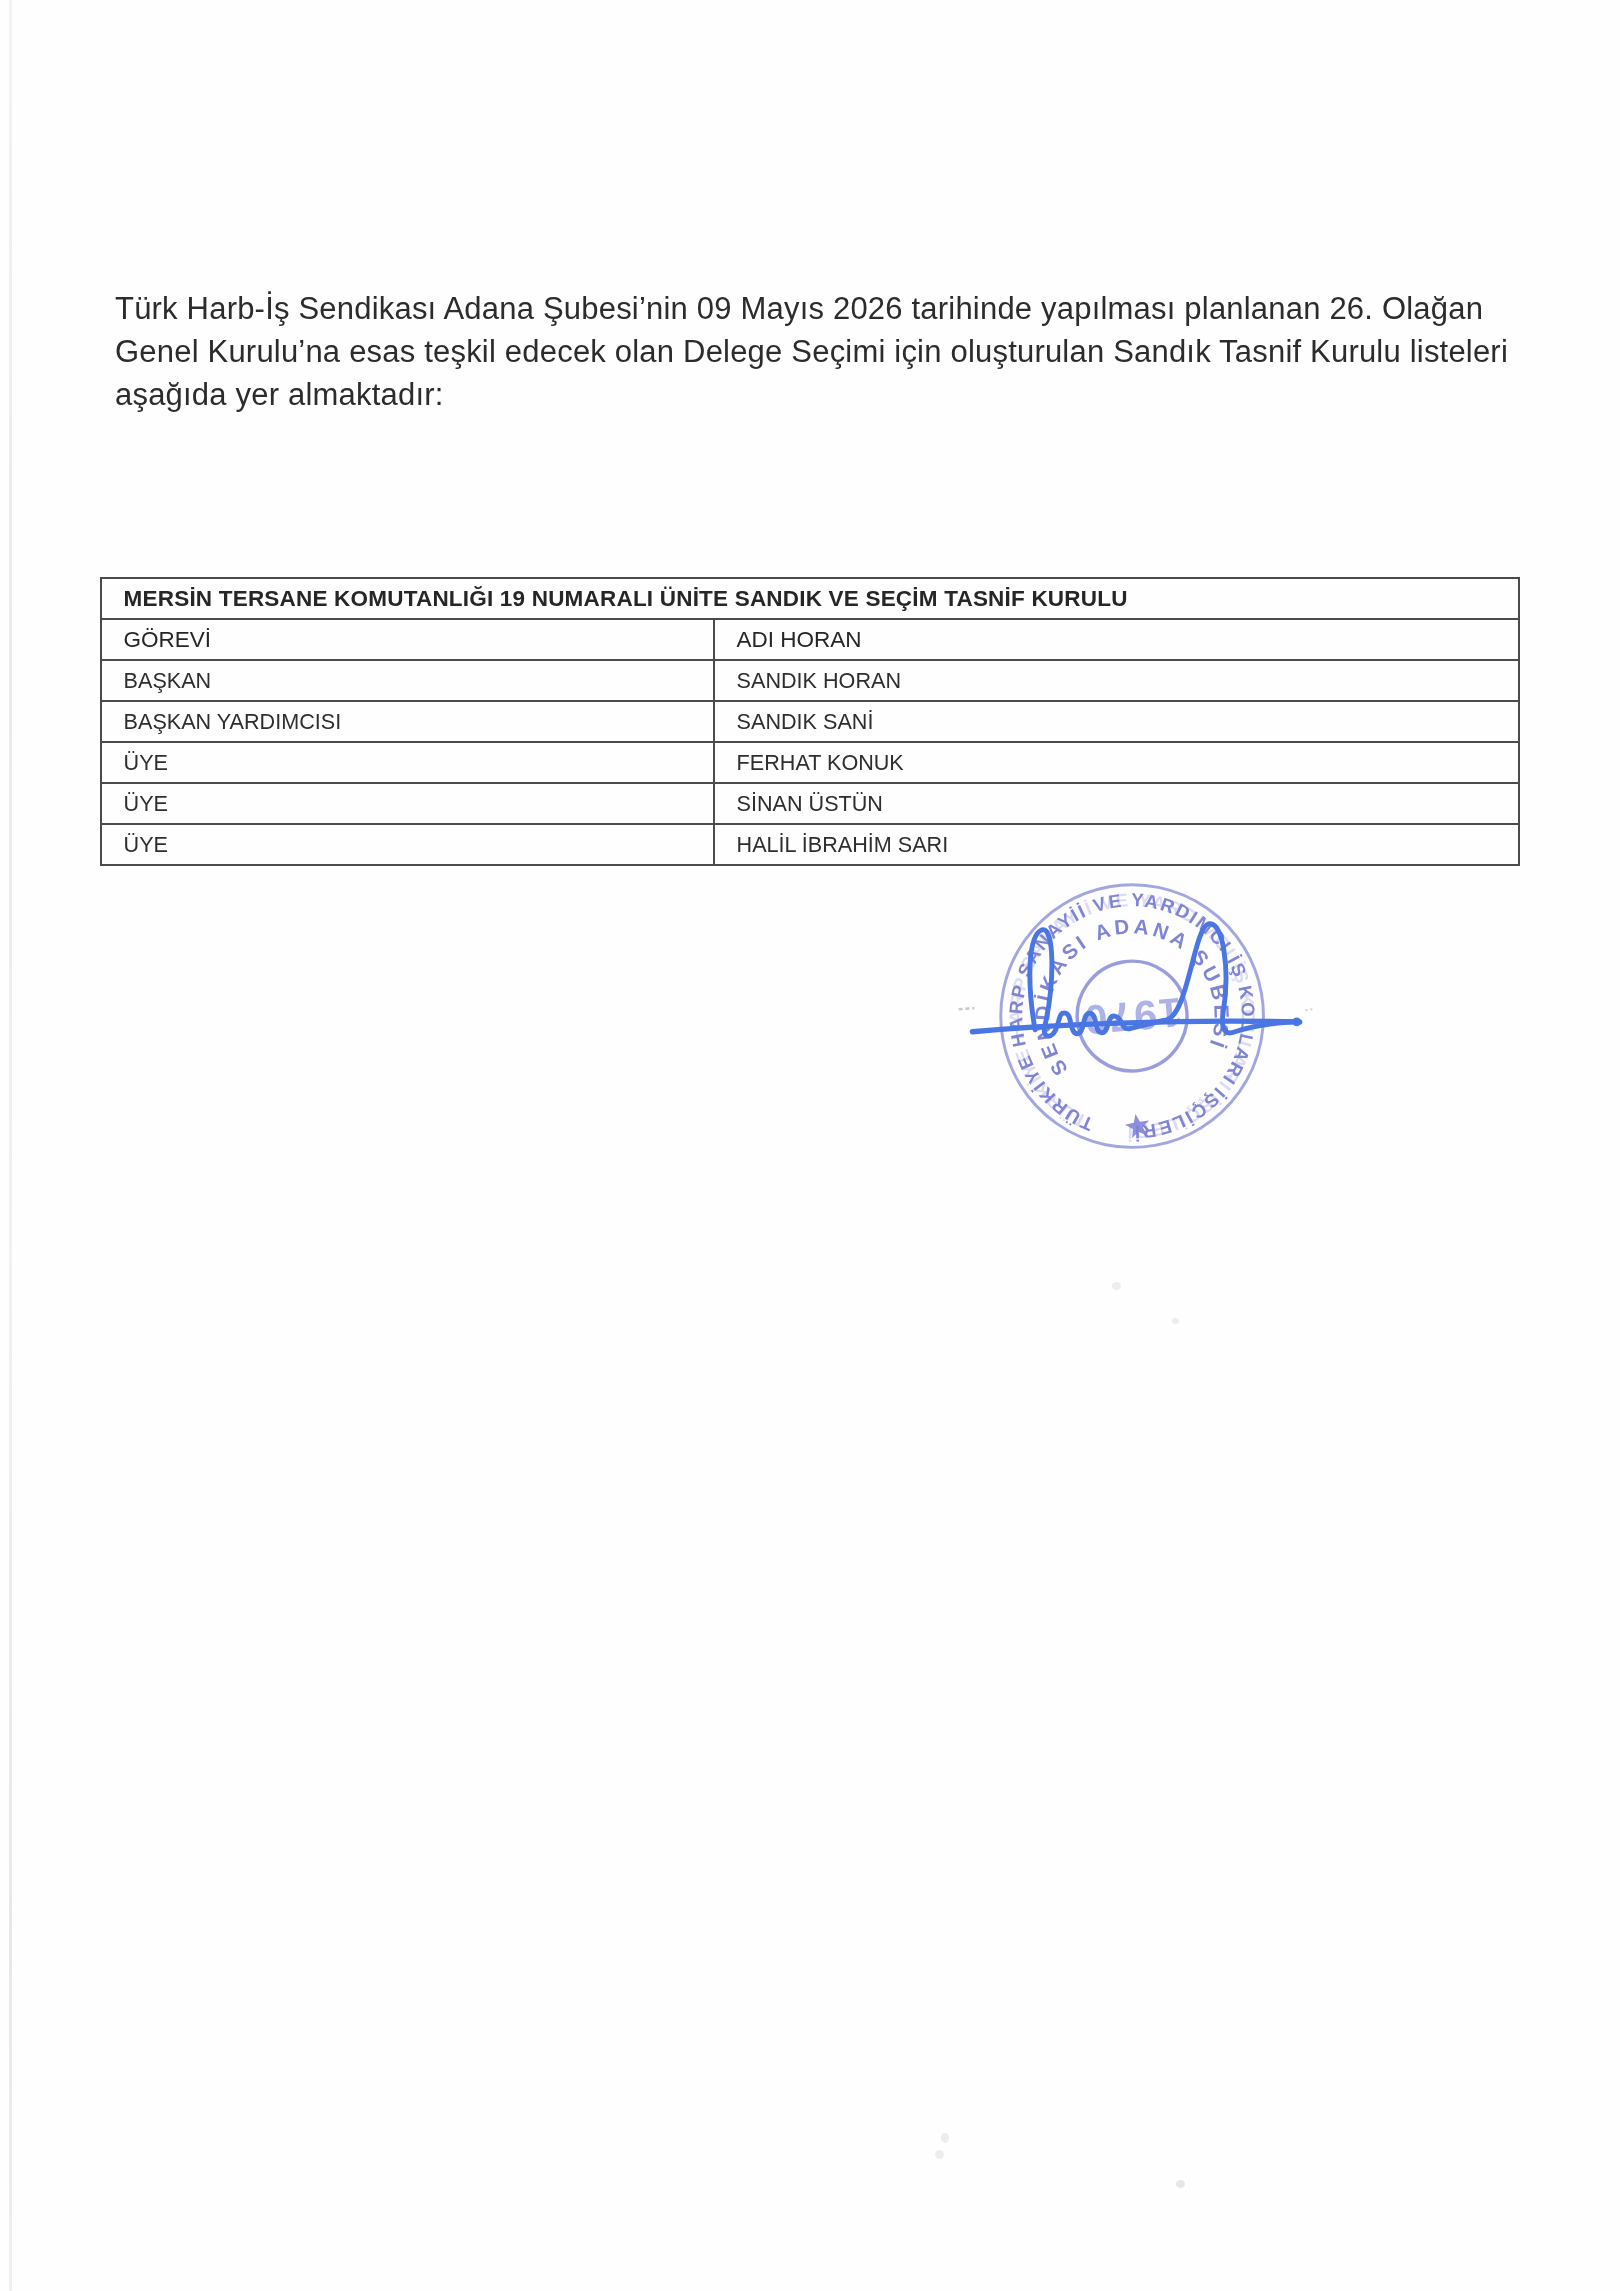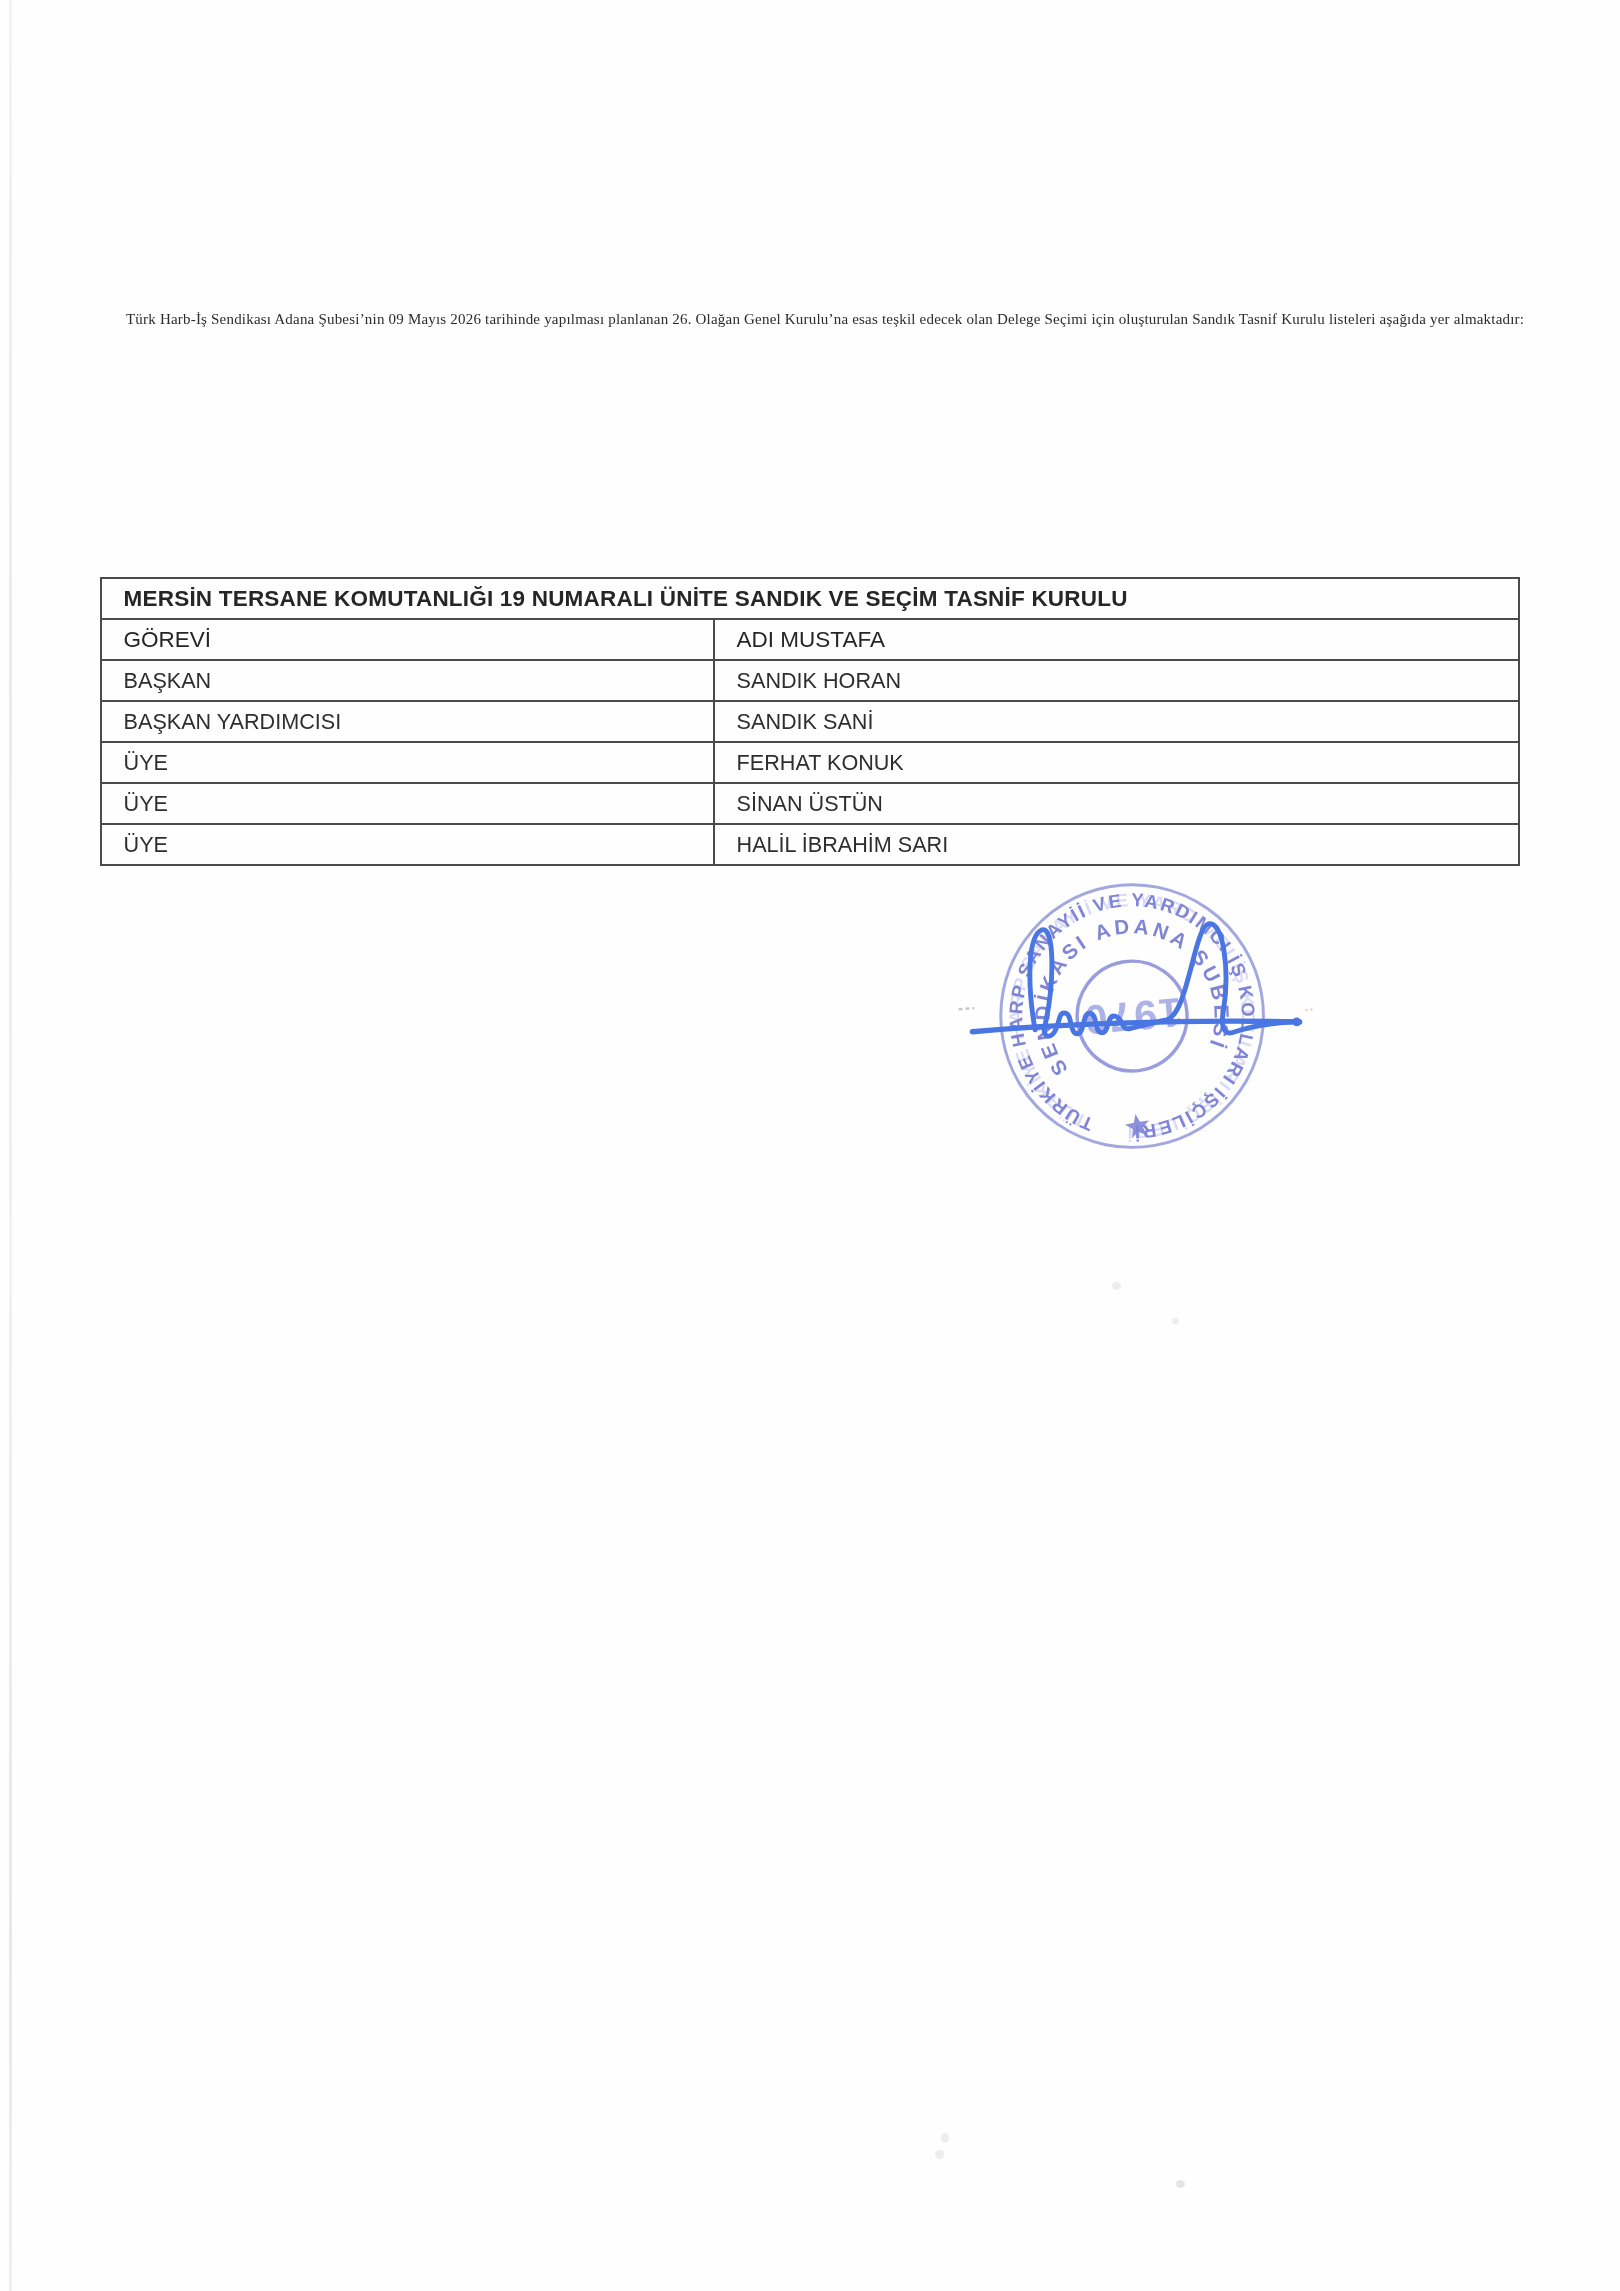--- a/index.html
+++ b/index.html
@@ -9,22 +9,22 @@
   }
   
   .scan-edge {
     position:absolute; left:8.8px; top:0; width:2.9px; height:100%;
     background:linear-gradient(#f1f1f1, #e7e7e7 30%, #efefef 55%, #e4e4e4 85%, #ededed);
     opacity:.85;
   }
   .speck { position:absolute; background:#ededed; border-radius:50%; }
 
   .intro {
-    position:absolute; left:110px; top:282px; width:1409px; margin:16px;
-    font-size:15px; line-height:43px; letter-spacing:0.2px; color:#2c2c2c;font-family:Liberation Serif, serif;
+    position:absolute; left:110px; top:282px; width:1409px; margin:5px;
+    font-size:31px; line-height:43px; letter-spacing:0.2px; color:#2c2c2c;
   }
 
   table.committee {
     position:absolute; left:100px; top:577px; width:1417px;
     border-collapse:collapse; table-layout:fixed; color:#262626;
   }
   table.committee td {
     border:2px solid #4b4b4b; height:39px; padding:0 0 0 21.6px;
     vertical-align:middle; white-space:nowrap; overflow:hidden;
   }
@@ -49,21 +49,21 @@
     <colgroup>
         <col style="width:613px">
         <col style="width:805px">
       </colgroup>
     <tbody>
       <tr>
         <td class="title-cell" colspan="2">MERSİN TERSANE KOMUTANLIĞI 19 NUMARALI ÜNİTE SANDIK VE SEÇİM TASNİF KURULU</td>
       </tr>
       <tr>
         <td class="head-cell">GÖREVİ</td>
-        <td class="head-cell">ADI MUSTAFA</td>
+        <td class="head-cell">ADI HORAN</td>
       </tr>
       <tr>
         <td class="data-cell">BAŞKAN</td>
         <td class="data-cell">SANDIK HORAN</td>
       </tr>
       <tr>
         <td class="data-cell">BAŞKAN YARDIMCISI</td>
         <td class="data-cell">SANDIK SANİ</td>
       </tr>
       <tr>

